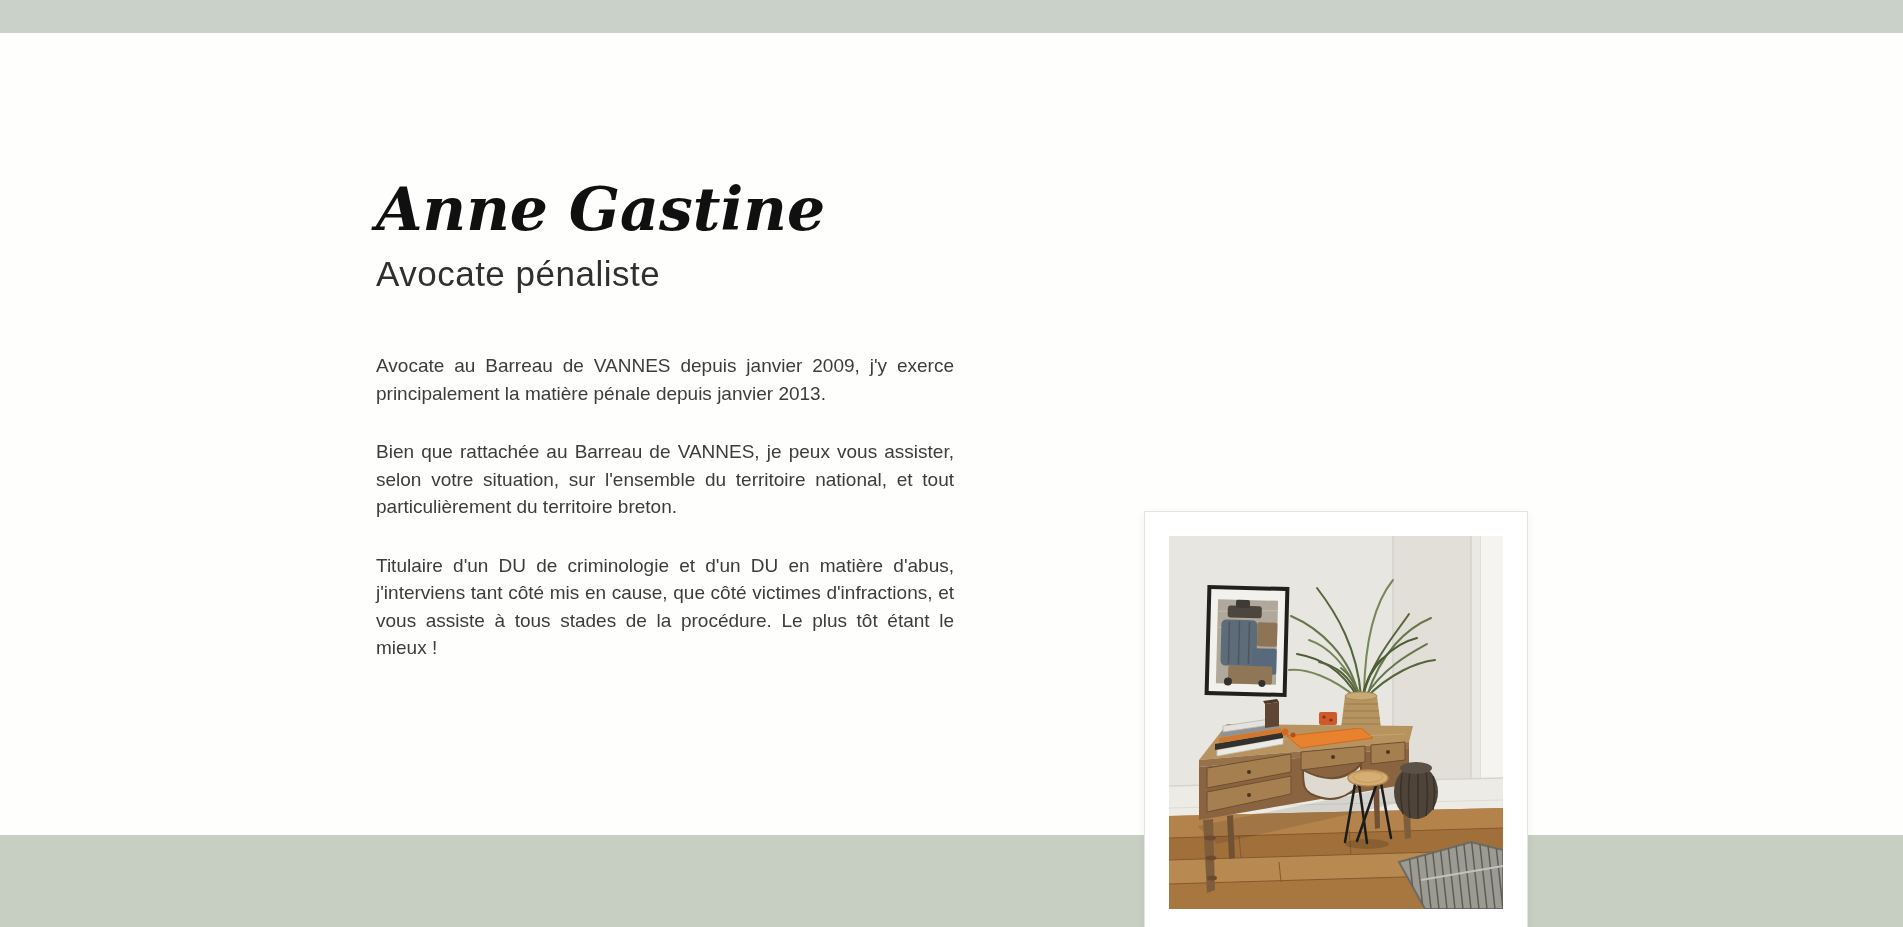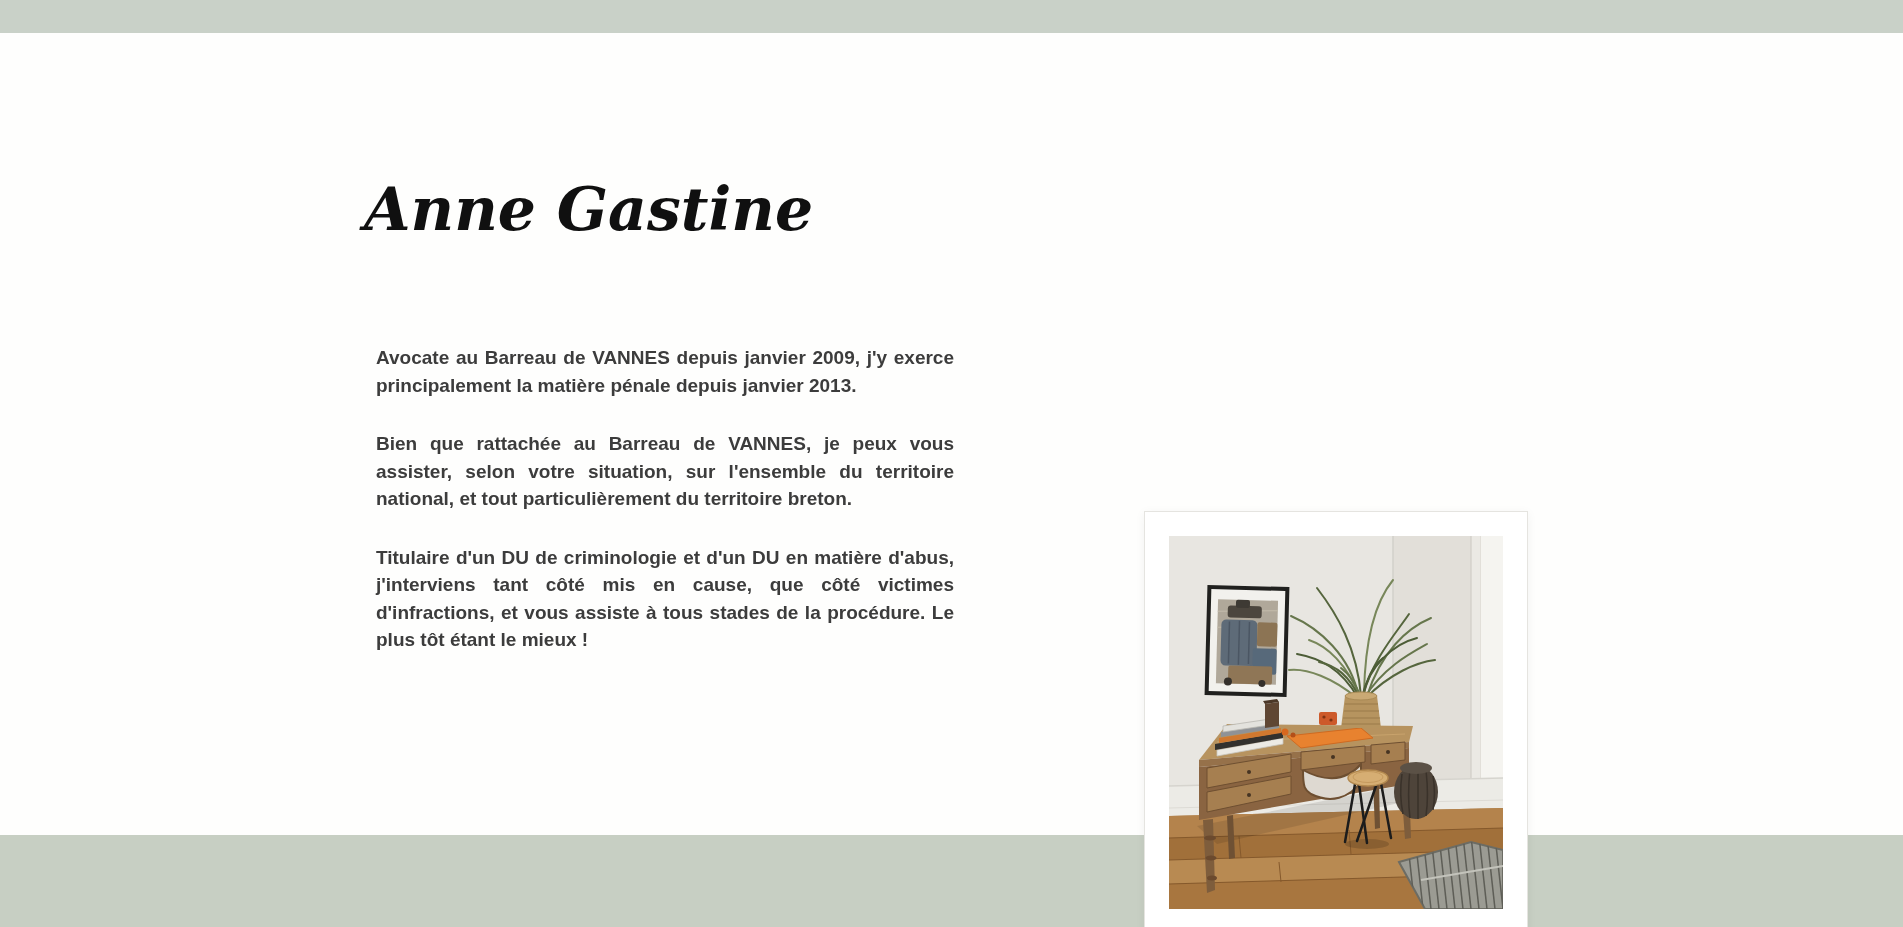--- a/index.html
+++ b/index.html
@@ -5,32 +5,32 @@
   html,body{margin:0;padding:0;}
   body{
     width:1903px;height:927px;position:relative;overflow:hidden;
     background:#fefefd;
     font-family:"Liberation Sans",sans-serif;
   }
   .band{position:absolute;left:0;width:1903px;z-index:1;}
   .band-top{top:0;height:33px;background:#c9d1c8;}
   .band-bottom{top:835px;height:92px;background:#c7cfc3;}
 
-  .hero{position:absolute;left:364px;top:178px;z-index:2;}
+  .hero{position:absolute;left:376px;top:178px;z-index:2;}
   .hero h1{
     margin:0;font-family:"DejaVu Serif","Liberation Serif",serif;
     font-style:italic;font-weight:700;font-size:60px;line-height:1.05;
     color:#101010;white-space:nowrap;
   }
   .hero .subtitle{
     margin-top:13px;font-size:35px;font-weight:400;color:#303030;
     letter-spacing:.5px;white-space:nowrap;
   }
 
-  .text-block{position:absolute;left:376px;top:344px;width:578px;z-index:2;font-weight:bold;}
+  .text-block{position:absolute;left:376px;top:352px;width:578px;z-index:2;}
   .text-block p{
     margin:0 0 31px;font-size:19px;line-height:27.5px;color:#3c3c3c;
     text-align:justify;
   }
   .text-block p:last-child{margin-bottom:0;}
 
   figure.photo-card{
     position:absolute;left:1144px;top:511px;width:384px;height:432px;
     margin:0;box-sizing:border-box;padding:24px;
     background:#ffffff;border:1px solid #e5e4e0;
@@ -39,20 +39,21 @@
   }
   .photo-card svg{display:block;width:334px;height:373px;}
 </style>
 </head>
 <body style="background: rgb(254, 254, 253);">
 
 <div class="band band-top" style="background: rgb(201, 209, 200);"></div>
 
 <header class="hero">
   <h1 style="color: rgb(16, 16, 16);">Anne Gastine</h1>
+  <div class="subtitle">Avocate pénaliste</div>
 </header>
 
 <main class="text-block" style="color: rgb(60, 60, 60);">
   <p>Avocate au Barreau de VANNES depuis janvier 2009, j'y exerce principalement la matière pénale depuis janvier 2013.</p>
   <p>Bien que rattachée au Barreau de VANNES, je peux vous assister, selon votre situation, sur l'ensemble du territoire national, et tout particulièrement du territoire breton.</p>
   <p>Titulaire d'un DU de criminologie et d'un DU en matière d'abus, j'interviens tant côté mis en cause, que côté victimes d'infractions, et vous assiste à tous stades de la procédure. Le plus tôt étant le mieux !</p>
 </main>
 
 <figure class="photo-card" style="background: rgb(255, 255, 255);">
   <svg viewBox="0 0 334 373" preserveAspectRatio="none" aria-hidden="true">

